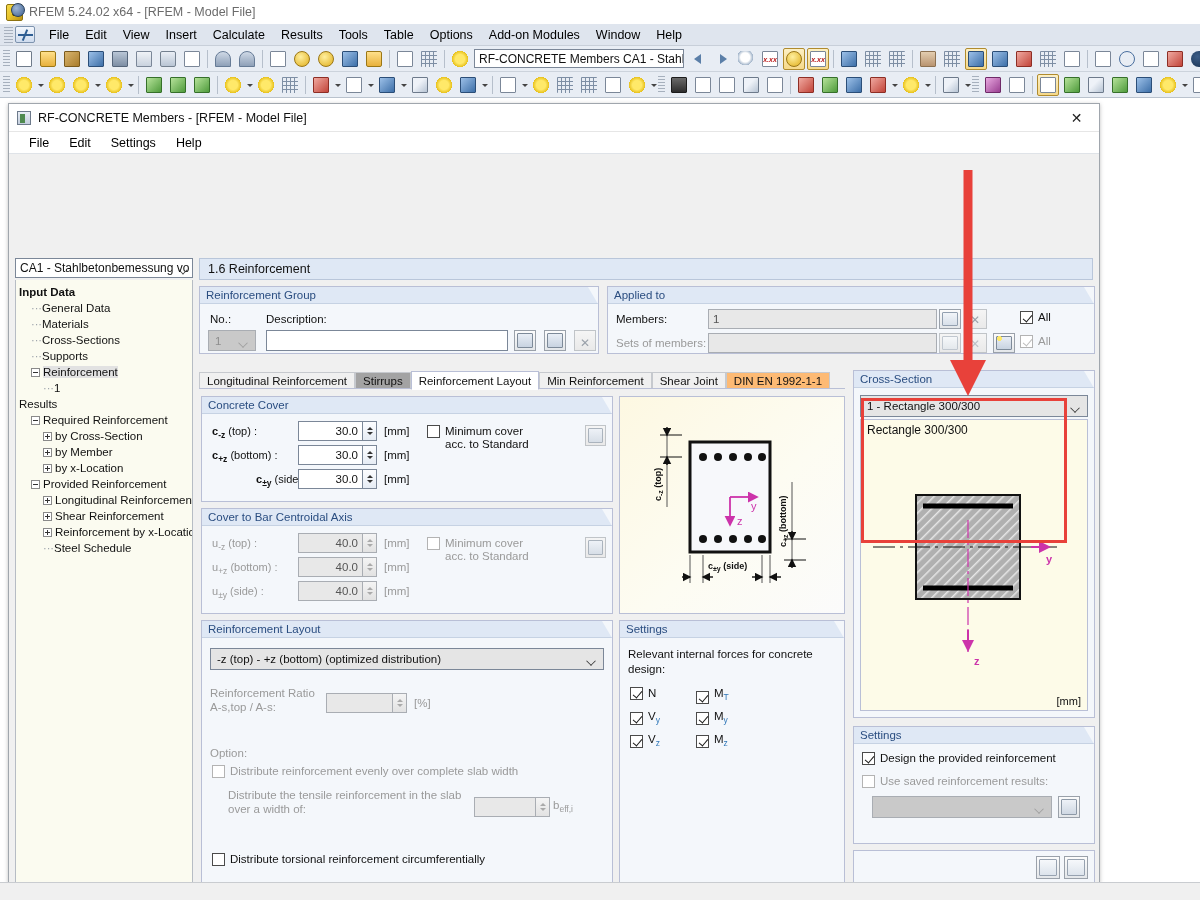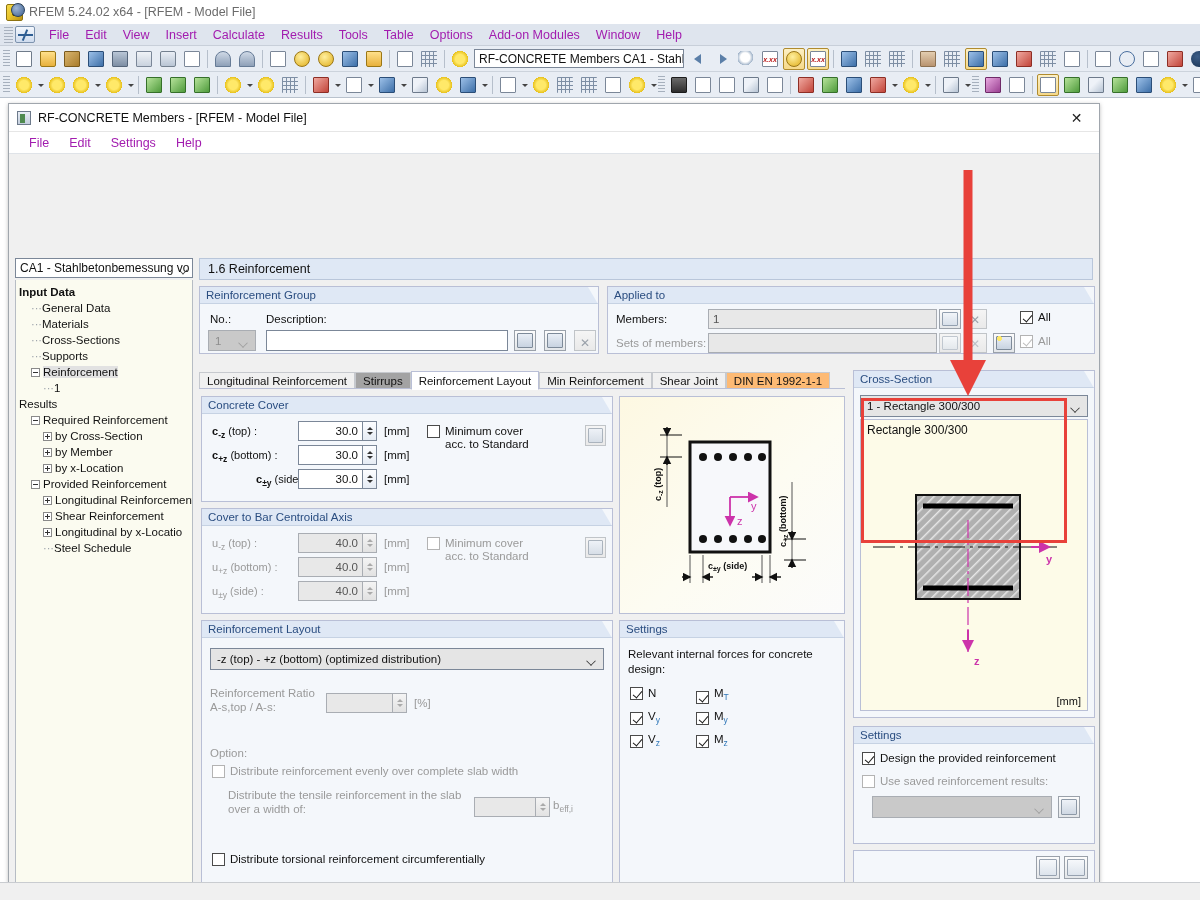--- a/index.html
+++ b/index.html
@@ -44,21 +44,21 @@
      repeating-linear-gradient(to bottom, #9aa4b2 0 1px, transparent 1px 3px);
      margin-right:2px; opacity:.8;}
   .menu-logo{
     width:20px;height:17px;margin-right:6px;flex:none;position:relative;
     background:linear-gradient(#f3f7fd,#cfdcee); border:1px solid #7d93ae; border-radius:2px;
   }
   .menu-logo:before{content:"";position:absolute;left:2px;top:7px;width:15px;height:1.5px;background:#2e5e93;}
   .menu-logo:after{content:"";position:absolute;left:8px;top:2px;width:1.5px;height:12px;background:#2e5e93;
      transform:rotate(22deg);}
   .menu-item {
-    padding:2px 8px; color:#a21caf; font-size:12.5px; cursor:default; white-space:nowrap;
+    padding:2px 8px; color:#000000; font-size:12.5px; cursor:default; white-space:nowrap;
   }
 
   .rfem-toolbar {
     position:absolute; left:0; width:1200px; height:26px;
     background:#e8edf4;
     display:flex; align-items:center; padding-left:3px;
     border-bottom:1px solid #ccd3dc; overflow:hidden;
   }
   #tb1 { top:46px; }
   #tb2 { top:72px; border-bottom:1px solid #b9c2cd; }
@@ -627,21 +627,21 @@
             <div class="tree-item" style="padding-left: 24px;">
               <span class="tog plus"></span>
               <span class="lbl">Longitudinal Reinforcement</span>
             </div>
             <div class="tree-item" style="padding-left: 24px;">
               <span class="tog plus"></span>
               <span class="lbl">Shear Reinforcement</span>
             </div>
             <div class="tree-item" style="padding-left: 24px;">
               <span class="tog plus"></span>
-              <span class="lbl">Longitudinal by x-Locatio</span>
+              <span class="lbl">Reinforcement by x-Locatio</span>
             </div>
             <div class="tree-item" style="padding-left: 24px;">
               <span class="dots">···</span>
               <span class="lbl">Steel Schedule</span>
             </div>
           </div>
       </div>
 
       <div class="page-header">1.6 Reinforcement</div>
 

